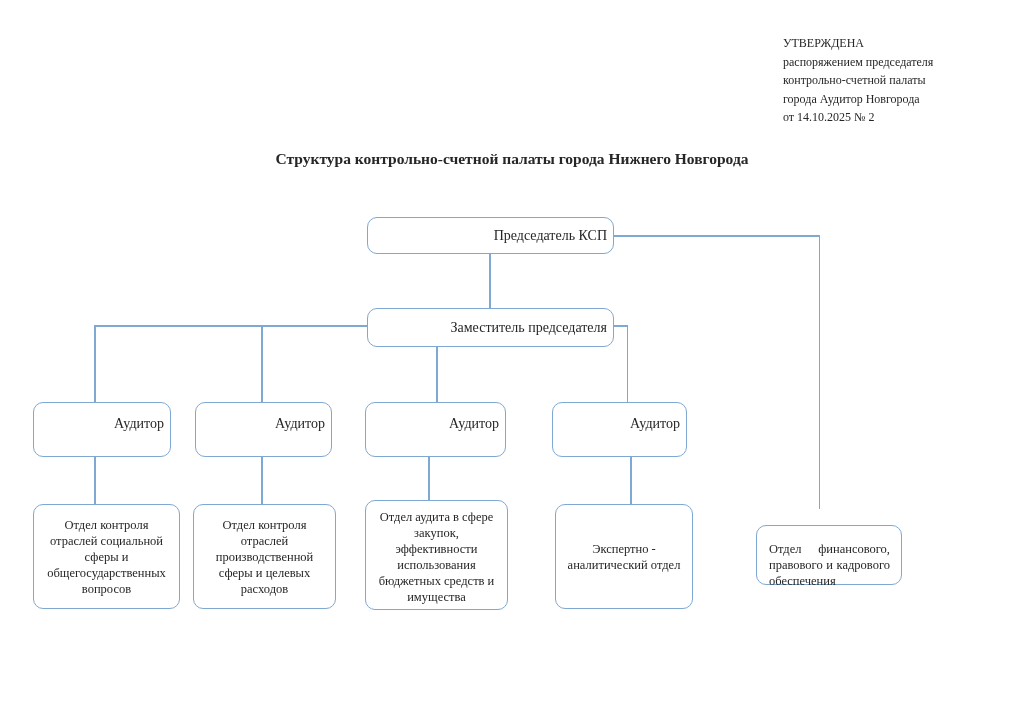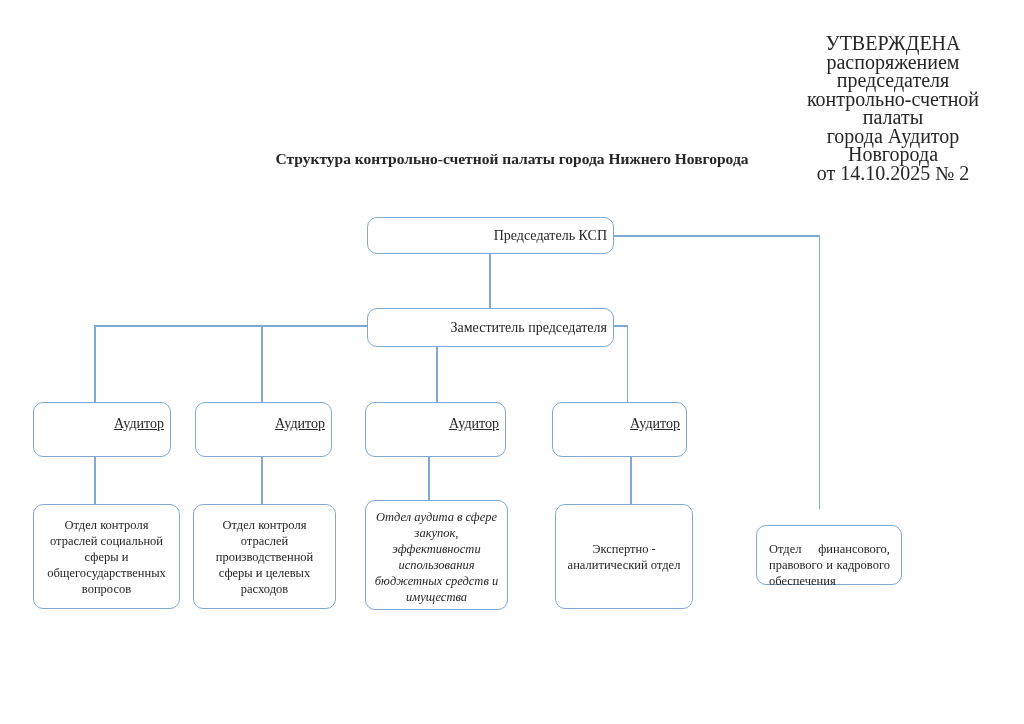--- a/index.html
+++ b/index.html
@@ -12,23 +12,23 @@
     color: #262626;
     overflow: hidden;
   }
 
   
   .approval {
     position: absolute;
     left: 783px;
     top: 34px;
     width: 220px;
-    font-size: 20px;
+    font-size: 12px;
     line-height: 18.5px;
-    text-align: center;
+    text-align: left;
   }
 
   
   .doc-title {
     position: absolute;
     left: 0;
     top: 150px;
     width: 1024px;
     text-align: center;
     font-weight: bold;
@@ -45,22 +45,22 @@
     display: flex;
     justify-content: flex-end;
     align-items: center;
     text-align: center;
     font-size: 14px;
     line-height: 17px;
     padding: 2px 6px;
   }
   .node.small { font-size: 12.5px; line-height: 16px; }
   .node.v-top { align-items: flex-start; }
-  .node.pad-auditor { padding-top: 12px; text-decoration: underline; }
-  .node.pad-dept { padding-top: 8px; font-style: italic; }
+  .node.pad-auditor { padding-top: 12px; }
+  .node.pad-dept { padding-top: 8px; }
   .node.justify {
     justify-content: flex-start;
     align-items: flex-start;
     text-align: justify;
     padding: 15px 11px 6px 12px;
   }
 
   #node-chairman  { left: 367px; top: 217px; width: 247px; height: 37px; }
   #node-deputy    { left: 367px; top: 308px; width: 247px; height: 39px; }
   #node-auditor-1 { left: 33px;  top: 402px; width: 138px; height: 55px; }

